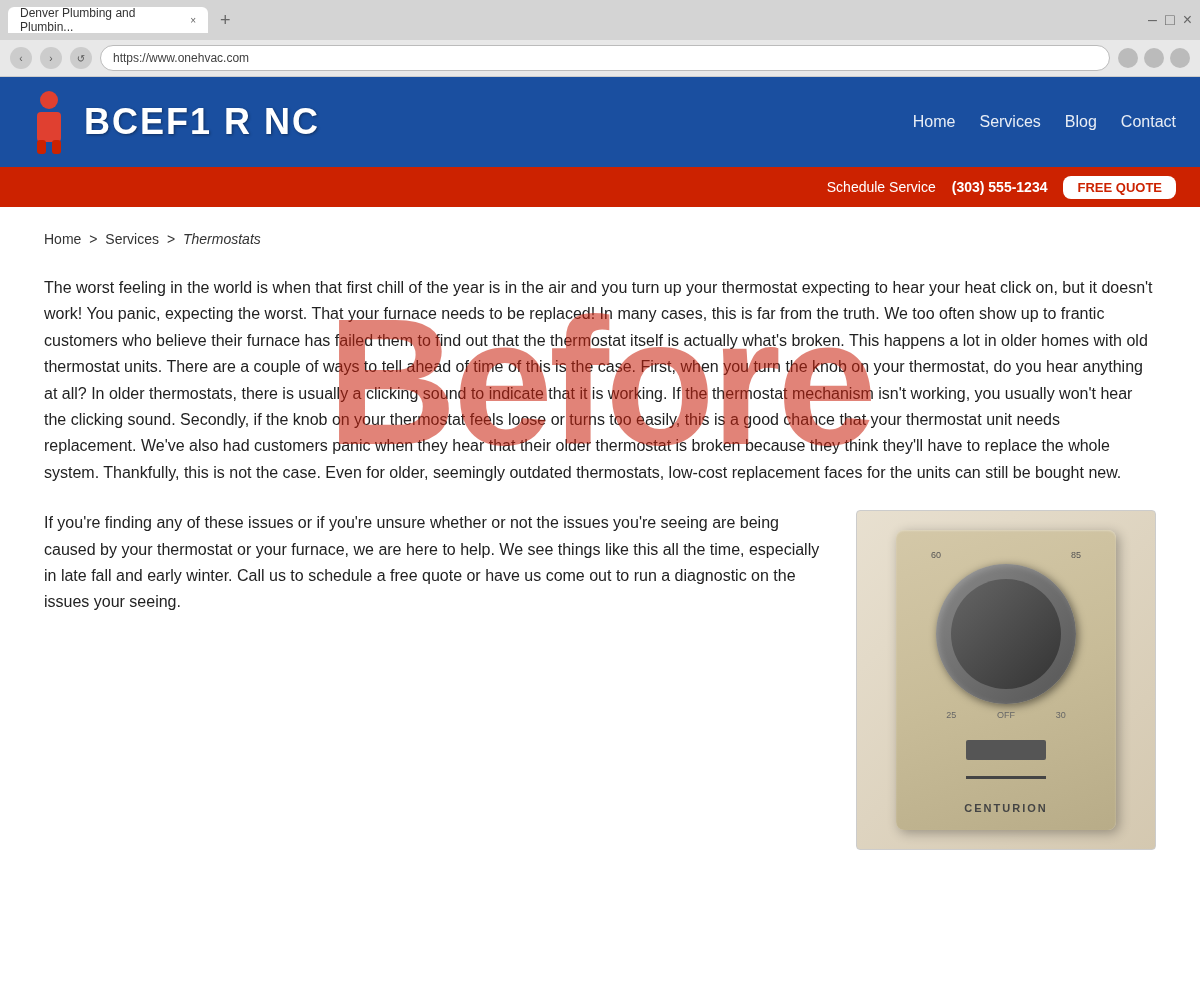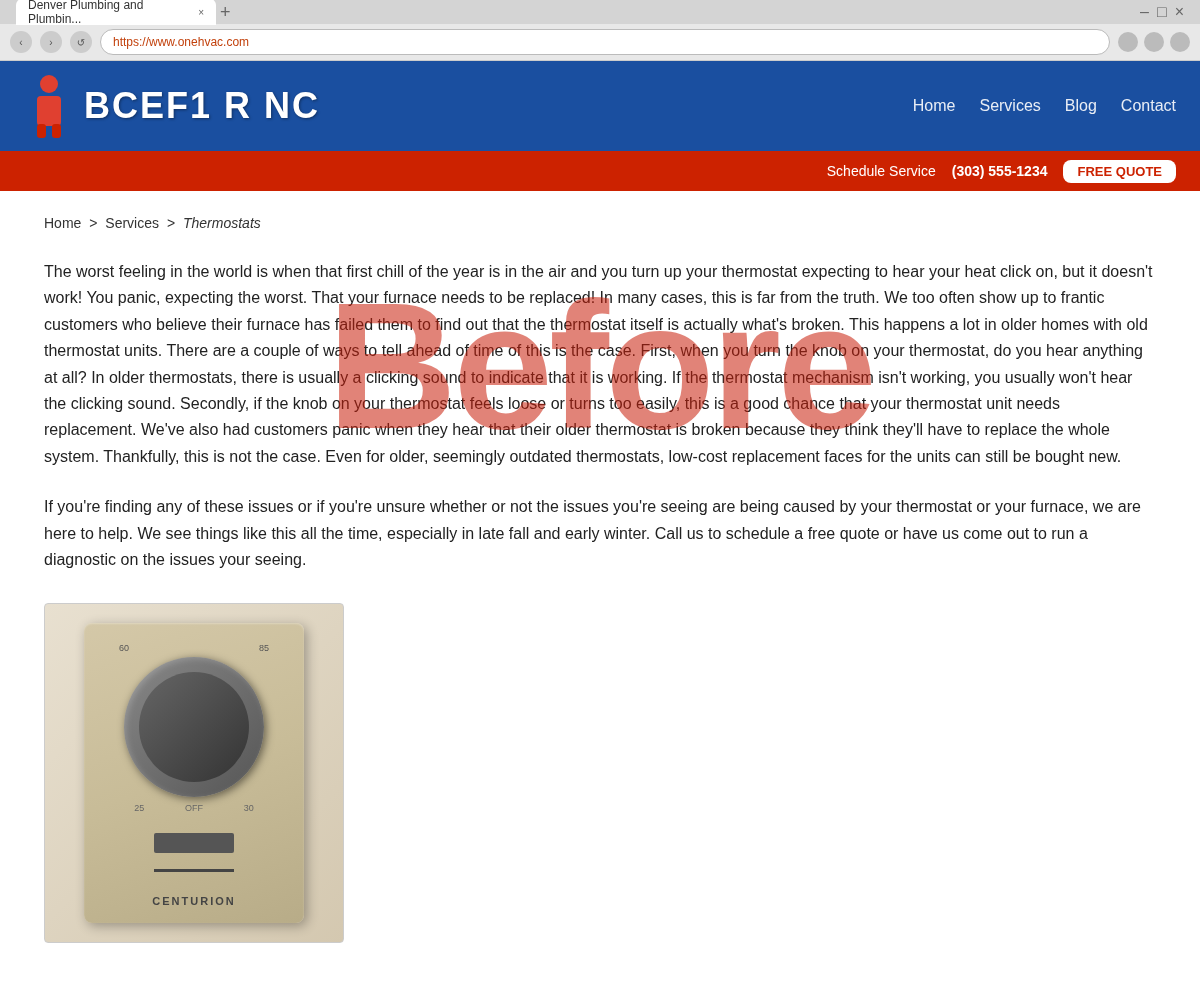--- a/index.html
+++ b/index.html
@@ -6,23 +6,24 @@
     body { font-family: Arial, sans-serif; font-size: 16px; background: #fff; width: 1200px; }
 
     
     .browser-chrome {
       background: #e8e8e8;
       border-bottom: 1px solid #ccc;
     }
     .browser-titlebar {
       display: flex;
       align-items: center;
-      padding: 6px 16px;
+      padding: 6px 8px;
       background: #d4d4d4;
-      height: 24px;
+      height: 40px;
+      gap: 8px;
     }
     .browser-tab {
       background: #fff;
       border-radius: 6px 6px 0 0;
       padding: 4px 12px;
       font-size: 12px;
       color: #333;
       display: flex;
       align-items: center;
       gap: 6px;
@@ -56,21 +57,21 @@
       color: #555;
     }
     .address-bar {
       flex: 1;
       height: 26px;
       border: 1px solid #bbb;
       border-radius: 13px;
       padding: 0 12px;
       font-size: 12px;
       background: #fff;
-      color: #c2410c;
+      color: #404040;
       outline: none;
     }
     .browser-actions {
       display: flex;
       gap: 6px;
       align-items: center;
     }
     .browser-action-icon {
       width: 20px;
       height: 20px;
@@ -196,21 +197,20 @@
       white-space: nowrap;
       z-index: 10;
       letter-spacing: -4px;
     }
 
     
     .content-with-image {
       display: flex;
       gap: 30px;
       align-items: flex-start;
-      flex-direction: column;
     }
     .content-text {
       flex: 1;
       font-size: 16px;
       line-height: 1.65;
       color: #222;
     }
     .thermostat-image {
       width: 300px;
       height: 340px;

